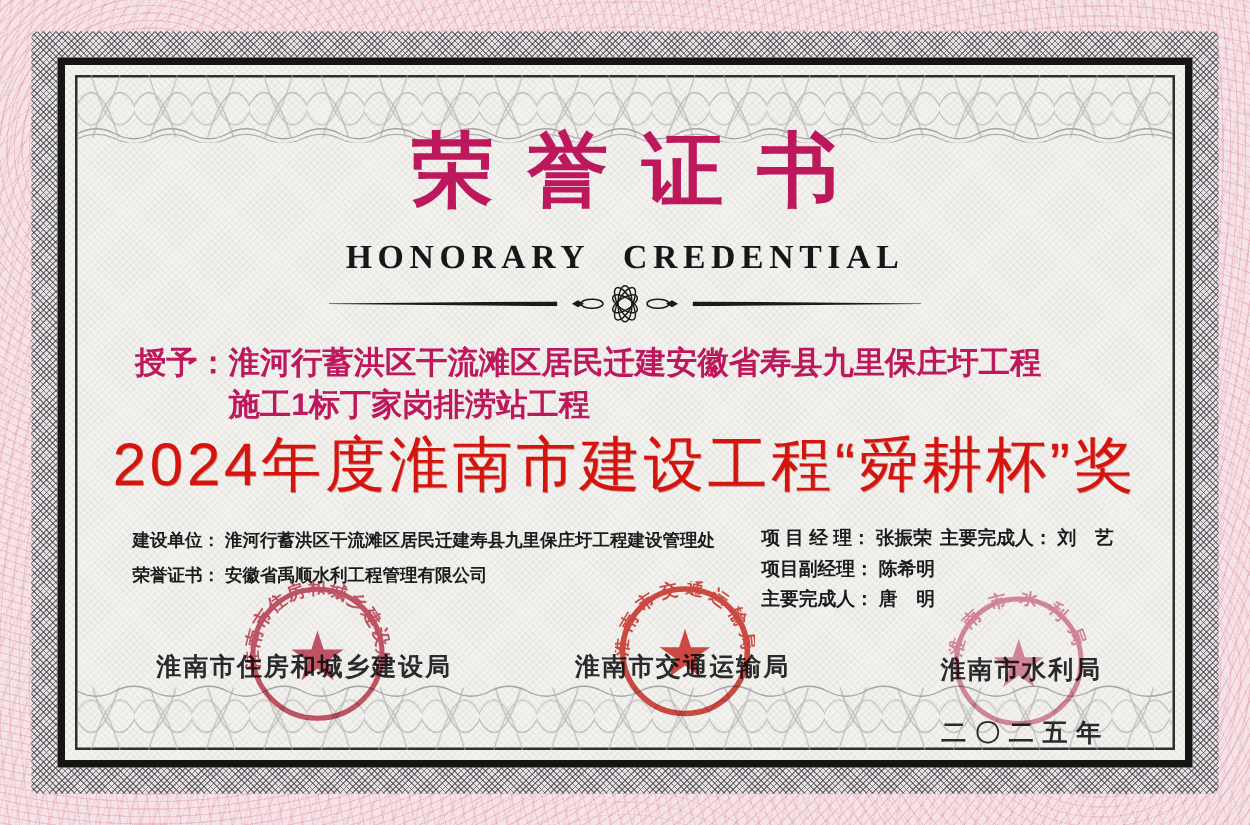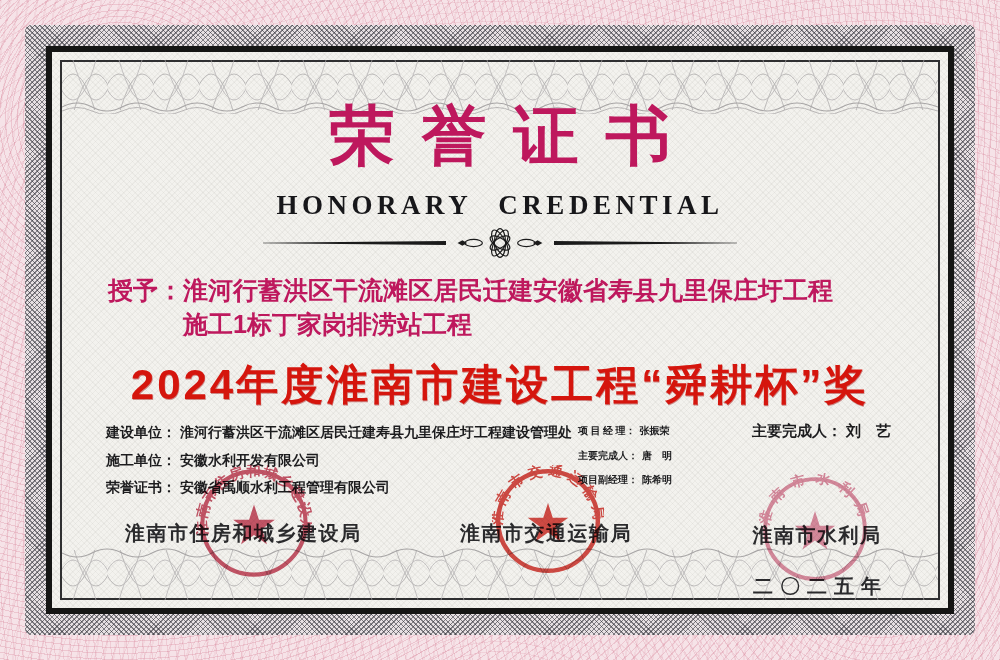--- a/index.html
+++ b/index.html
@@ -75,31 +75,31 @@
 
   .grant{
     position:absolute;top:211px;left:46px;right:28px;
     display:flex;align-items:flex-start;
     font-size:25px;font-weight:700;color:#be185d;line-height:34px;
   }
   .grant-label{flex:0 0 auto;}
   .grant-text{flex:1;}
 
   .award{
-    position:absolute;top:297px;left:0;width:100%;
-    text-align:center;font-size:42px;font-weight:700;color:#d5150d;
+    position:absolute;top:285px;left:0;width:100%;
+    text-align:center;font-size:48px;font-weight:400;color:#d5150d;
     letter-spacing:3px;line-height:52px;
     text-shadow:0.6px 0.6px 0 rgba(160,10,10,.45);
   }
 
   .col{position:absolute;font-weight:700;color:#1c1c1e;white-space:nowrap;}
   .col-left{left:44px;top:357px;font-size:14px;line-height:27.5px;}
-  .col-mid{left:516px;top:357px;font-size:10px;line-height:24.5px;}
+  .col-mid{left:547px;top:357px;font-size:15px;line-height:24.5px;}
   .col-right{left:690px;top:357px;font-size:15px;line-height:24.5px;}
-  .drow .dlabel{margin-right:4px;font-family:Liberation Serif, serif;}
+  .drow .dlabel{margin-right:4px;}
 
   .issuer{
     position:absolute;font-size:20px;font-weight:700;color:#2a2a2c;
     letter-spacing:1.5px;white-space:nowrap;z-index:2;
   }
   .issuer-1{left:63px;top:458px;}
   .issuer-2{left:398px;top:458px;}
   .issuer-3{left:684px;top:460px;text-align:center;}
   .issuer-year{font-size:20px;letter-spacing:7px;margin-top:24px;text-indent:7px;}
 
@@ -170,28 +170,27 @@
     <div class="grant">
       <span class="grant-label">授予：</span>
       <span class="grant-text"><span>淮河行蓄洪区干流滩区居民迁建安徽省寿县九里保庄圩工程</span><br>
       <span>施工1标丁家岗排涝站工程</span></span>
     </div>
 
     <div class="award">2024年度淮南市建设工程“舜耕杯”奖</div>
 
     <div class="col col-left">
       <div class="drow"><span class="dlabel">建设单位：</span><span class="dvalue">淮河行蓄洪区干流滩区居民迁建寿县九里保庄圩工程建设管理处</span></div>
-      <div class="drow"><span class="dlabel">施工单位：</span><span class="dvalue">安徽水利开发有限公司</span></div>
       <div class="drow"><span class="dlabel">荣誉证书：</span><span class="dvalue">安徽省禹顺水利工程管理有限公司</span></div>
     </div>
 
     <div class="col col-mid">
       <div class="drow"><span class="dlabel">项 目 经 理：</span><span class="dvalue">张振荣</span></div>
+      <div class="drow"><span class="dlabel">项目副经理：</span><span class="dvalue">陈希明</span></div>
       <div class="drow"><span class="dlabel">主要完成人：</span><span class="dvalue">唐　明</span></div>
-      <div class="drow"><span class="dlabel">项目副经理：</span><span class="dvalue">陈希明</span></div>
     </div>
 
     <div class="col col-right">
       <div class="drow"><span class="dlabel">主要完成人：</span><span class="dvalue">刘　艺</span></div>
     </div>
 
     <div class="issuer issuer-1">淮南市住房和城乡建设局</div>
     <div class="issuer issuer-2">淮南市交通运输局</div>
     <div class="issuer issuer-3">
       <div>淮南市水利局</div>

